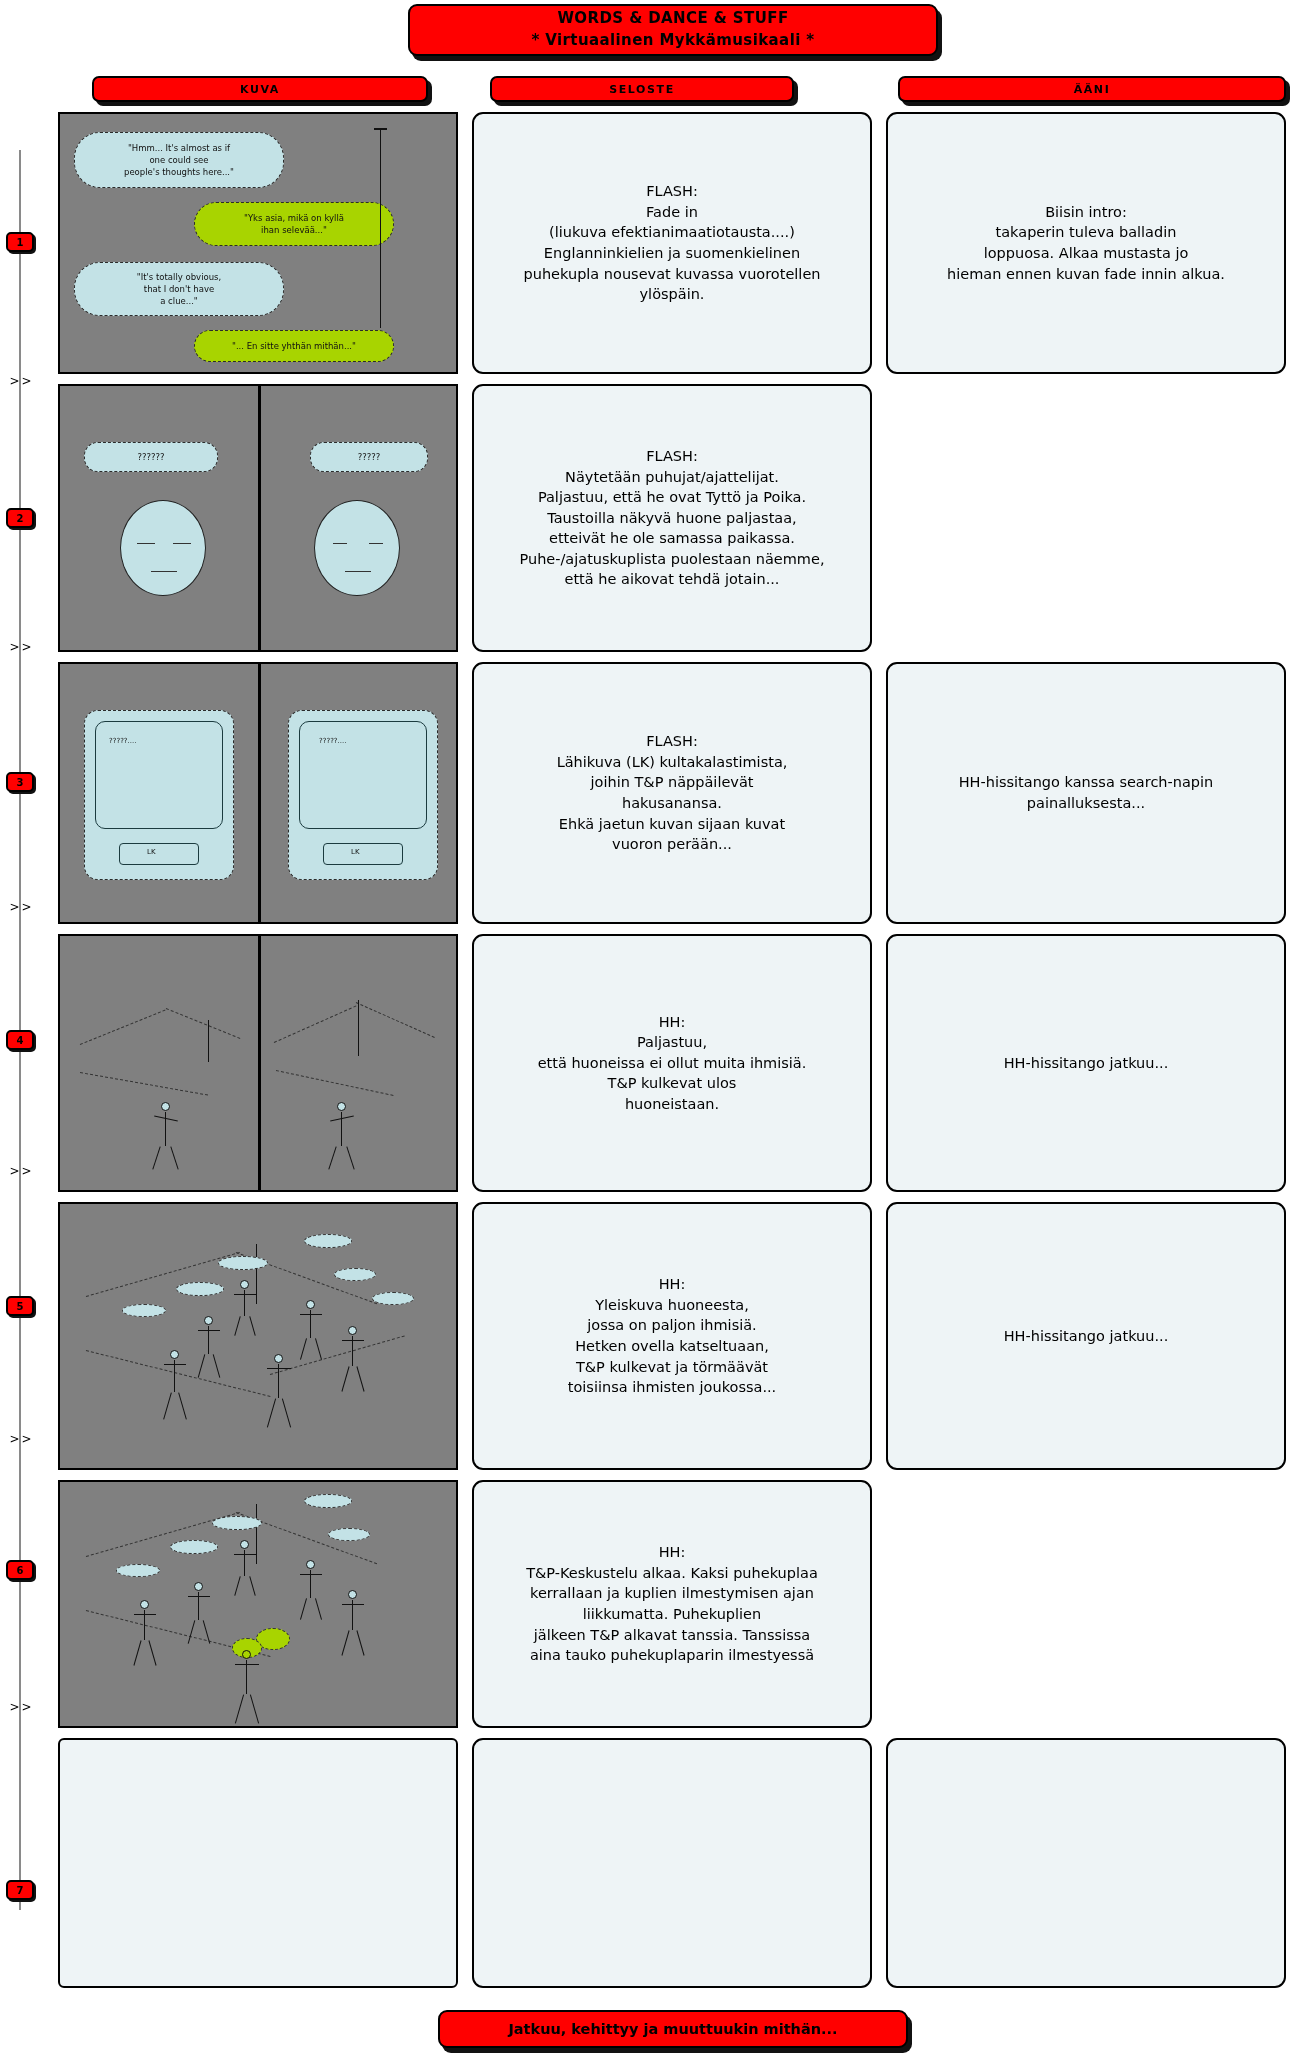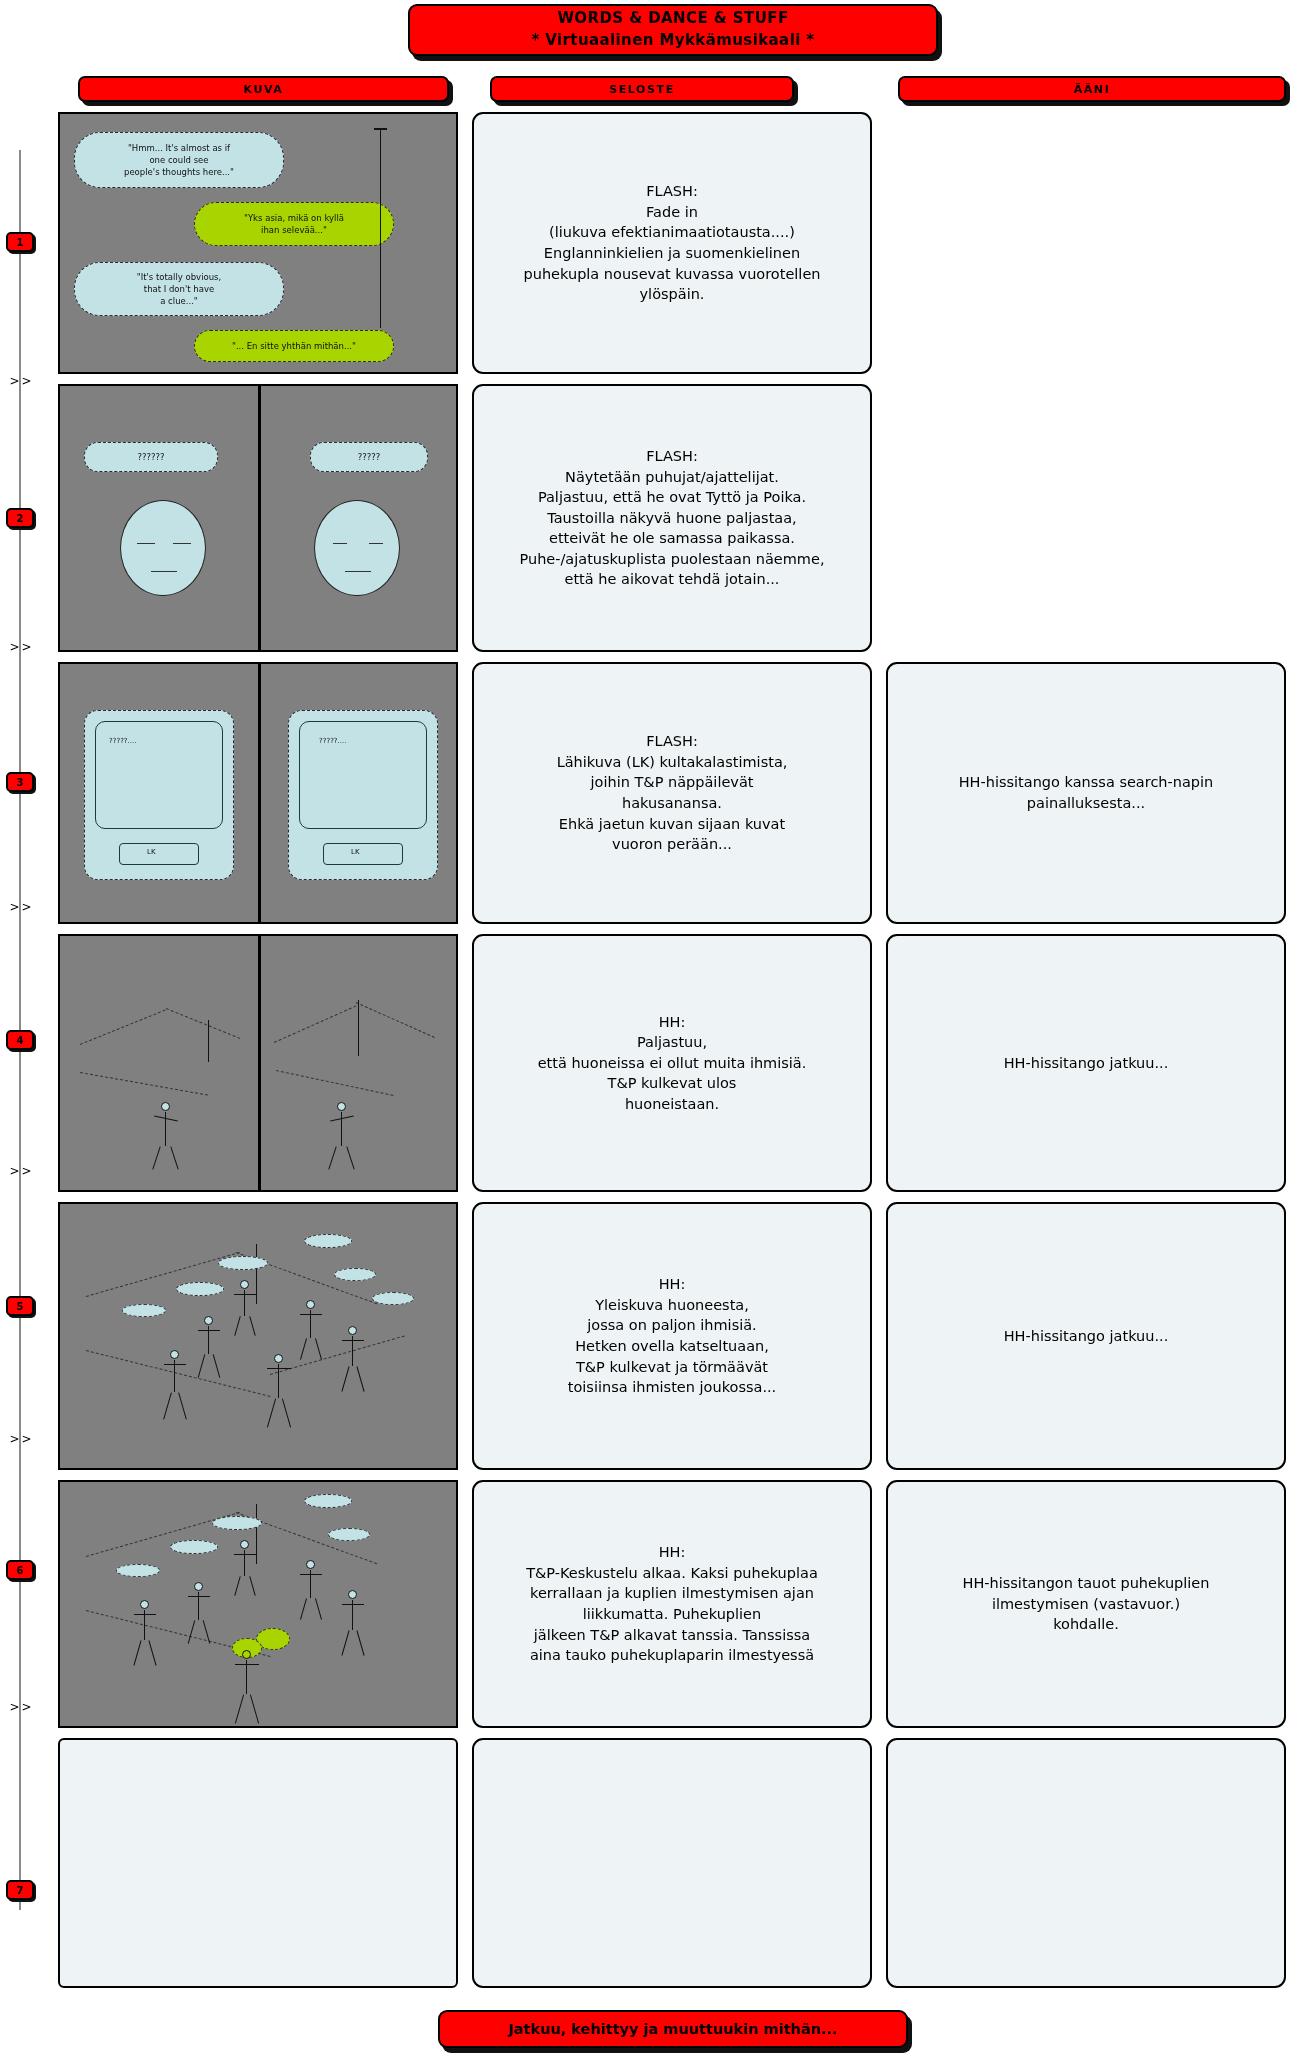--- a/index.html
+++ b/index.html
@@ -22,21 +22,21 @@
   }
 
   
   .col-head{
     position:absolute; top:76px; height:26px;
     background:#ff0000; border:2px solid #000; border-radius:7px;
     box-shadow:4px 4px 0 #111;
     display:flex; align-items:center; justify-content:center;
     font-weight:bold; font-size:11px; letter-spacing:1.6px; color:#000;
   }
-  .ch-kuva{ left:78px;  width:371px; }
+  .ch-kuva{ left:92px;  width:336px; }
   .ch-selo{ left:490px; width:304px; }
   .ch-aani{ left:898px; width:388px; }
 
   
   .board{ position:absolute; left:0; top:112px; width:1306px; }
   .row{ position:relative; display:flex; gap:14px; padding-left:58px; margin-bottom:10px; }
 
   .cell-img{
     width:400px; background:#808080; border:2px solid #000;
     position:relative; overflow:hidden;
@@ -159,20 +159,24 @@
       <div class="bub green" style="left:134px; top:216px; width:200px; height:32px;">"... En sitte yhthän mithän..."</div>
       <div class="vline" style="left:320px; top:14px; height:200px;"></div>
       <div class="sl" style="left:314px; top:14px; width:13px; height:2px; background:#111;"></div>
     </div>
     <div class="cell-txt" style="height: 262px; white-space: pre-line;">FLASH:
 Fade in
 (liukuva efektianimaatiotausta....)
 Englanninkielien ja suomenkielinen
 puhekupla nousevat kuvassa vuorotellen
 ylöspäin.</div>
+    <div class="cell-txt" style="height: 262px; white-space: pre-line;">Biisin intro:
+takaperin tuleva balladin
+loppuosa. Alkaa mustasta jo
+hieman ennen kuvan fade innin alkua.</div>
   </div>
 
   <div class="row">
     <div class="cell-img" style="height:268px">
       <div class="divider" style="left:198px;"></div>
 
       <div class="bub blue" style="left:24px; top:56px; width:134px; height:30px; border-radius:14px;">??????</div>
       <div class="head-oval" style="left:60px; top:114px; width:86px; height:96px;">
         <div class="face-line" style="left:16px; top:42px; width:18px;"></div>
         <div class="face-line" style="left:52px; top:42px; width:18px;"></div>
@@ -382,23 +386,20 @@
         <div class="sl" style="left:1px;  top:44px; width:1px; height:30px; transform:rotate(16deg);"></div>
         <div class="sl" style="left:16px; top:44px; width:1px; height:30px; transform:rotate(-16deg);"></div>
       </div>
     </div>
     <div class="cell-txt" style="height: 248px; white-space: pre-line;">HH:
 T&amp;P-Keskustelu alkaa. Kaksi puhekuplaa
 kerrallaan ja kuplien ilmestymisen ajan
 liikkumatta. Puhekuplien
 jälkeen T&amp;P alkavat tanssia. Tanssissa
 aina tauko puhekuplaparin ilmestyessä</div>
-    <div class="cell-txt" style="height: 248px; white-space: pre-line;">HH-hissitangon tauot puhekuplien
-ilmestymisen (vastavuor.)
-kohdalle.</div>
   </div>
 
   <div class="row">
     <div class="cell-img" style="height:250px; background:#eef4f6; border-radius:6px;"></div>
     <div class="cell-txt" style="height:250px"></div>
     <div class="cell-txt" style="height:250px"></div>
   </div>
 
 </div>
 

